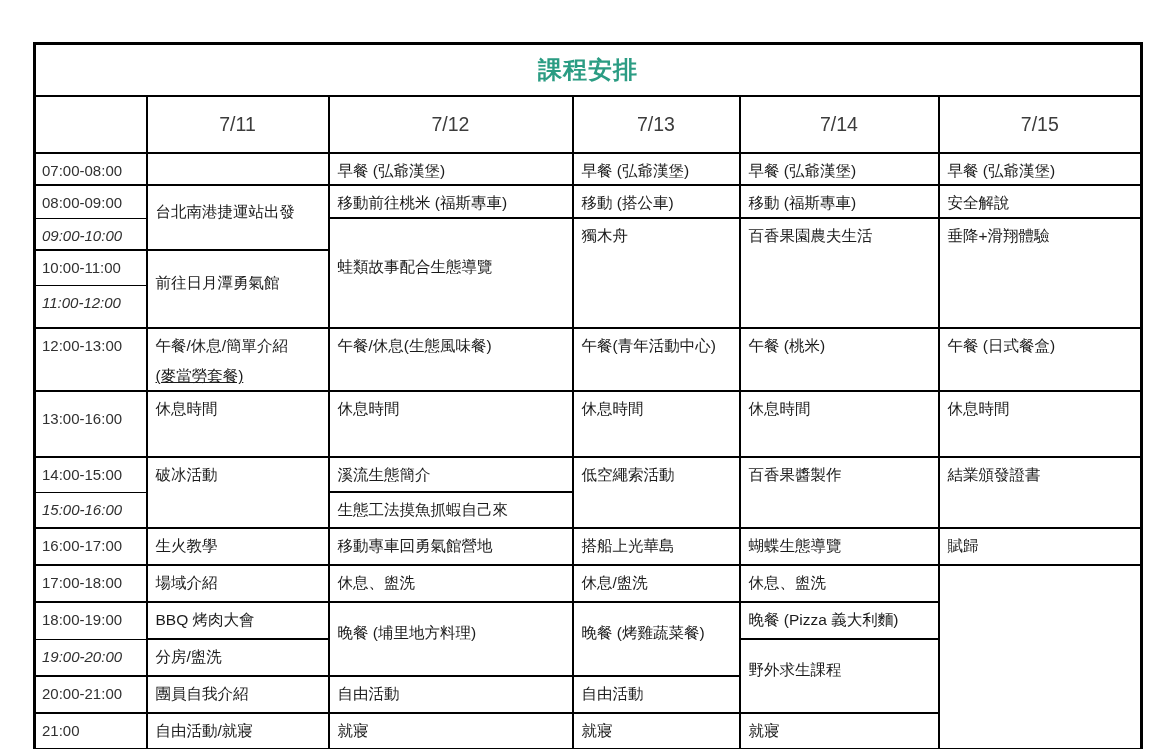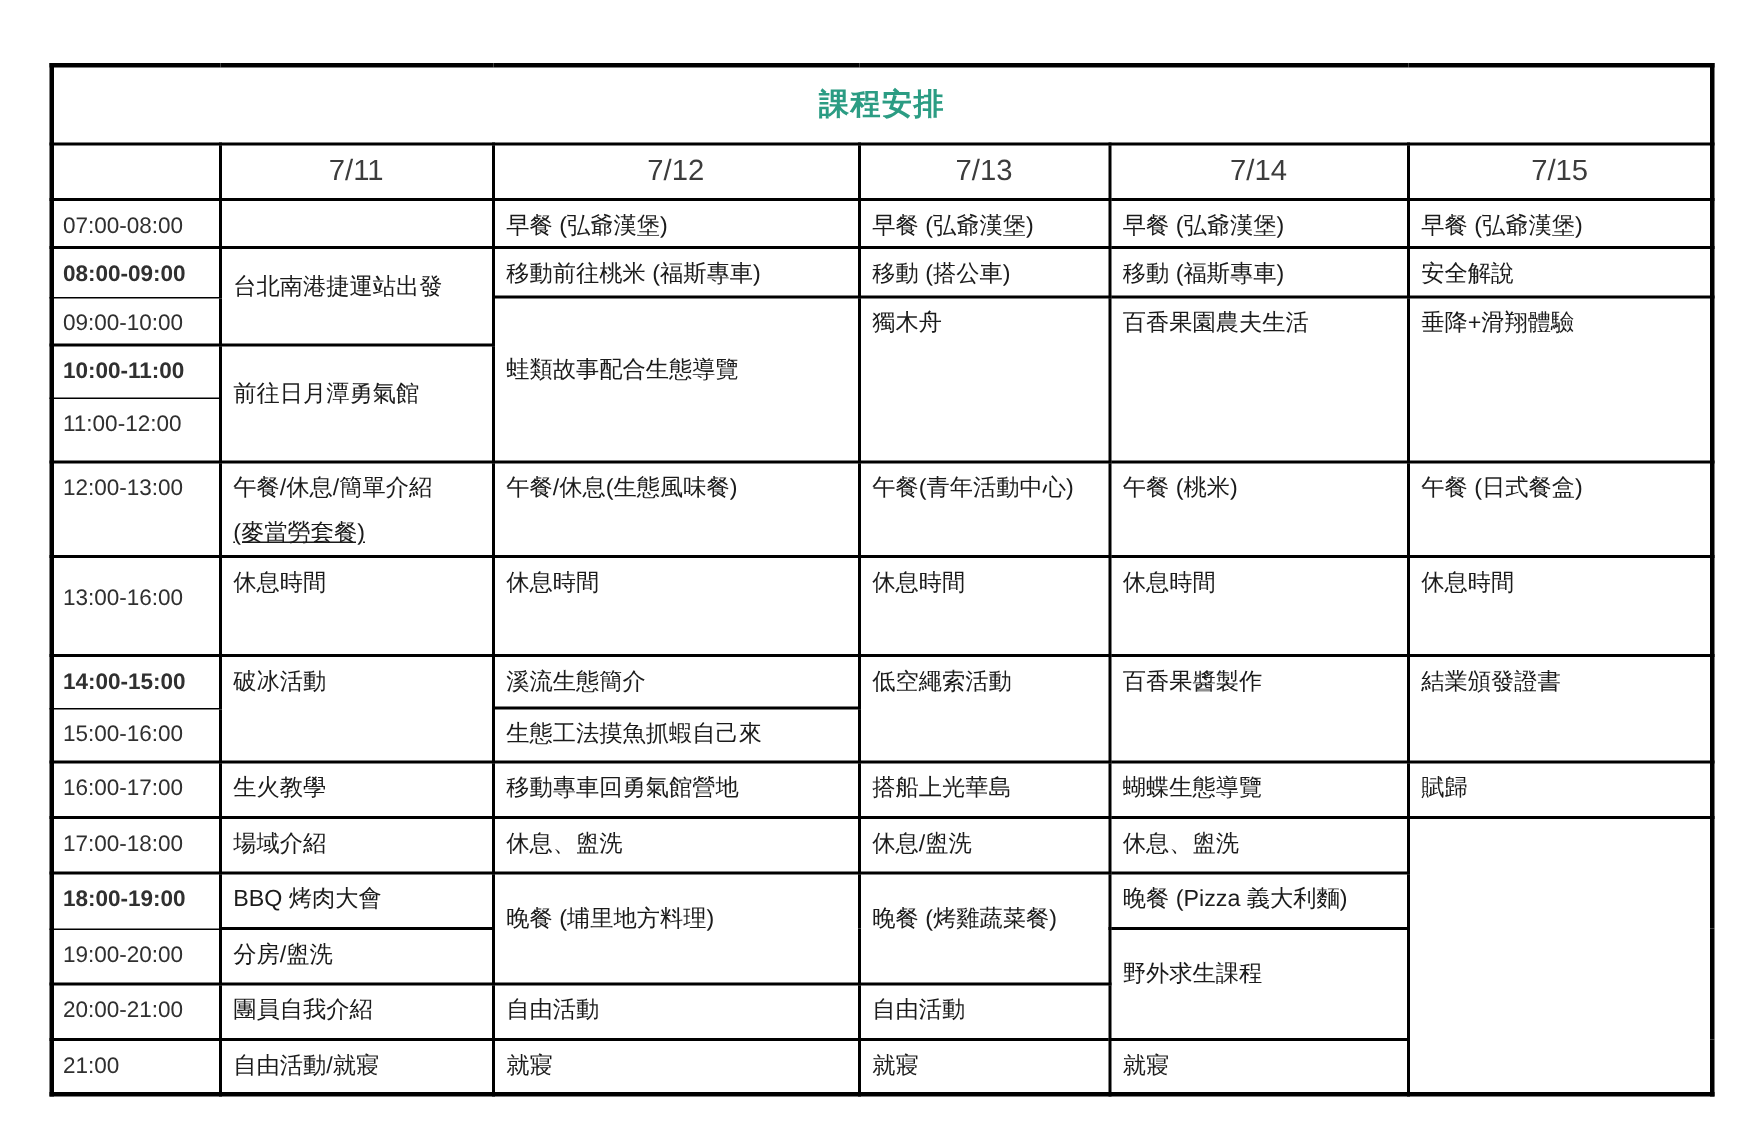--- a/index.html
+++ b/index.html
@@ -3,28 +3,28 @@
 <meta charset="utf-8">
 <style>
   html,body{margin:0;padding:0;background:#ffffff;}
   .page{position:relative;width:1172px;height:749px;background:#ffffff;overflow:hidden;
         font-family:"Liberation Sans","DejaVu Sans",sans-serif;}
   table.sched{position:absolute;left:33px;top:42px;width:1107px;
         border-collapse:collapse;table-layout:fixed;border:3px solid #000;}
   td{border:2px solid #000;vertical-align:top;padding:6px 6px 3px 8px;
      font-size:15.5px;line-height:1.4;color:#1b1b1b;overflow:hidden;
      word-break:break-all;}
-  td.title-cell{text-align:center;vertical-align:middle;font-size:20px;
+  td.title-cell{text-align:center;vertical-align:middle;font-size:24px;
      font-weight:bold;letter-spacing:1px;padding:2px;}
   td.date-cell{text-align:center;vertical-align:middle;font-size:19.5px;
-     color:#3c3c3c;padding:4px;}
+     color:#3c3c3c;padding:14px;}
   td.time-cell{font-size:15px;color:#303030;padding-left:6px;padding-right:2px;}
   td.vm{vertical-align:middle;padding-top:2px;padding-bottom:14px;}
-  td.tt{border-top-width:1px;}
-  td.tb{border-bottom-width:1px;font-weight:bold;}
+  td.tt{border-top-width:1px;font-style:italic;}
+  td.tb{border-bottom-width:1px;}
   .line2{margin-top:9px;text-decoration:underline;}
 </style>
 </head>
 <body>
 
 <div class="page">
 <table class="sched">
   <colgroup>
     <col style="width:112px">
         <col style="width:182px">

